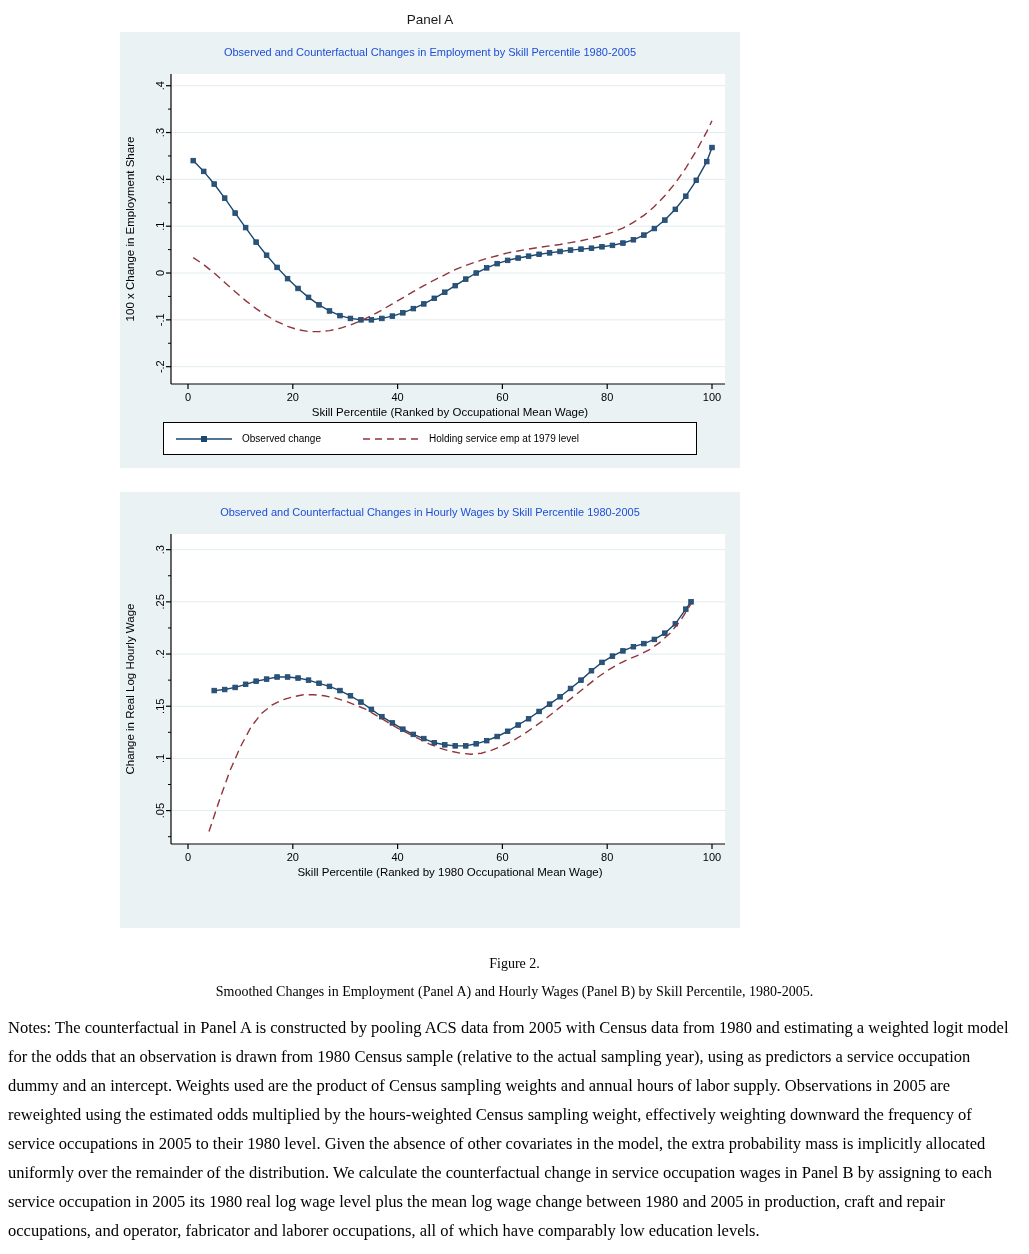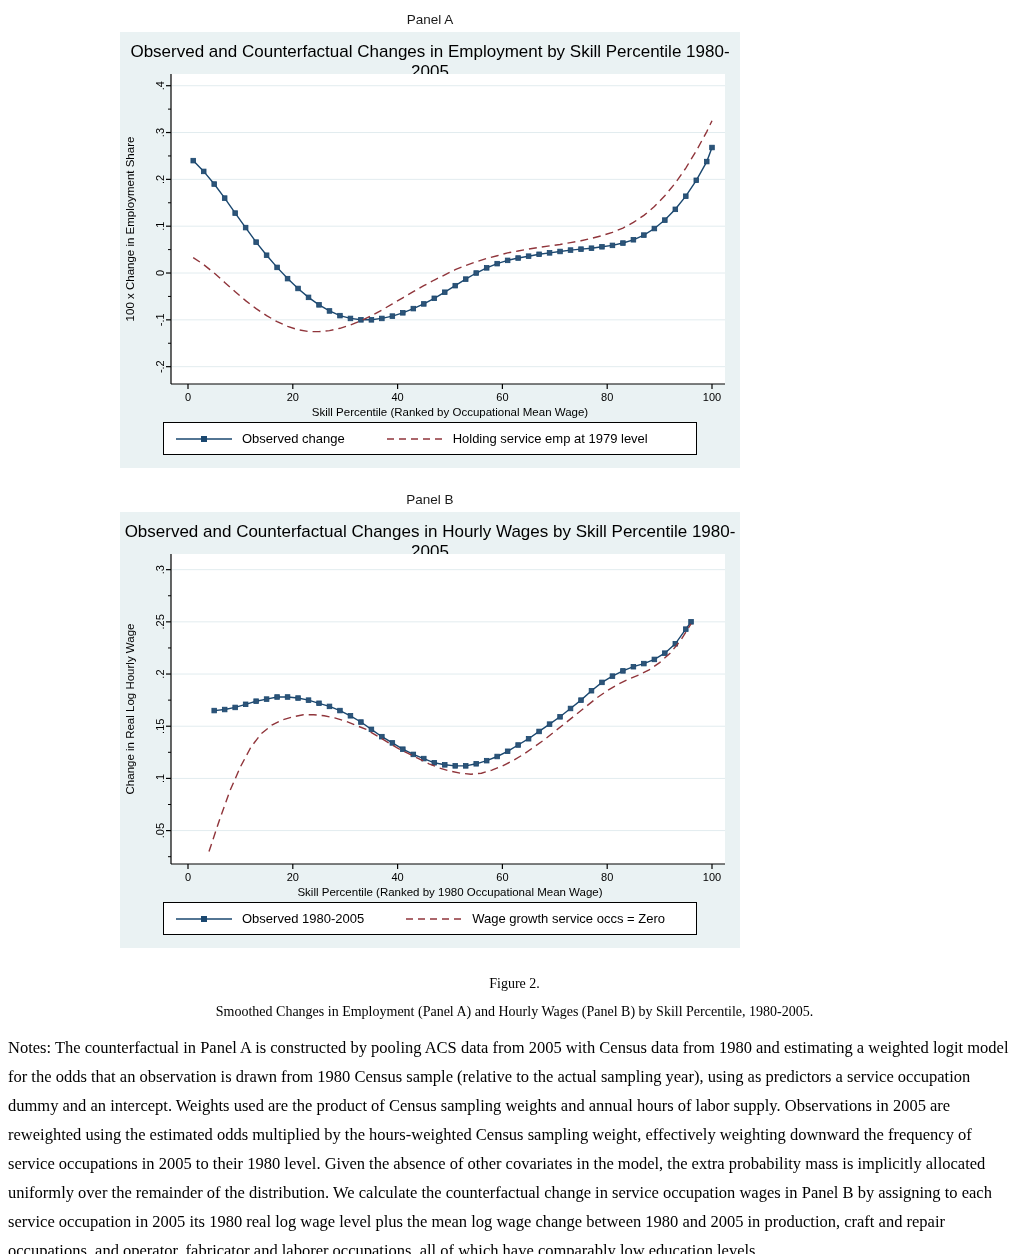--- a/index.html
+++ b/index.html
@@ -1,25 +1,25 @@
 <!DOCTYPE html>
 <html><head>
 <meta charset="utf-8">
 <style>
   html,body{margin:0;padding:0;background:#ffffff;}
   body{width:1029px;font-family:"Liberation Sans",sans-serif;color:#000;}
   .page{padding-top:12px;}
   .figure-panel{width:620px;margin-left:120px;}
   .panel-heading{text-align:center;font-size:13.5px;color:#1a1a1a;margin-bottom:5px;}
   .chart-block{background:#eaf2f3;width:620px;padding-top:10px;height:426px;}
-  .chart-title{text-align:center;font-size:17px;color:#000000;height:24px;line-height:20px;}
+  .chart-title{text-align:center;font-size:11px;color:#1d4ed8;height:24px;line-height:20px;}
   .plot-svg{display:block;width:620px;height:352px;}
   .plot-svg text{font-family:"Liberation Sans",sans-serif;fill:#000;}
   .legend-box{width:532px;height:31px;margin:4px auto 0 auto;background:#ffffff;border:1px solid #000;display:flex;align-items:center;}
-  .legend-entry{display:flex;align-items:center;gap:8px;font-size:13px;}
+  .legend-entry{display:flex;align-items:center;gap:8px;font-size:10px;}
   .legend-entry.first{margin-left:10px;}
   .legend-entry.second{margin-left:40px;}
   .legend-sample{width:60px;height:12px;display:block;}
   .caption{margin-top:24px;text-align:center;font-family:"Liberation Serif",serif;font-size:14px;line-height:23px;}
   .caption .cap2{max-width:640px;margin:5px auto;}
   .notes{margin:10px 8px 0 8px;font-family:"Liberation Serif",serif;font-size:16.5px;line-height:29px;text-align:left;}
 </style>
 </head>
 <body>
 
@@ -140,21 +140,20 @@
           <svg class="legend-sample" viewBox="0 0 60 12">
               <line x1="2" y1="6" x2="58" y2="6" stroke="#90353b" stroke-width="1.4" stroke-dasharray="7 5"></line>
             </svg>
           <span class="legend-label">Holding service emp at 1979 level</span>
         </div>
       </div>
     </div>
   </div>
 
   <div class="figure-panel" style="margin-top:24px;">
-    <div class="panel-heading">Panel B</div>
     <div class="chart-block">
       <div class="chart-title">Observed and Counterfactual Changes in Hourly Wages by Skill Percentile 1980-2005</div>
       <svg class="plot-svg" viewBox="0 0 620 352">
           <rect x="51" y="8" width="554" height="310" fill="#ffffff"></rect>
           <line x1="52" y1="284.5993265993266" x2="605" y2="284.5993265993266" stroke="#e2ecef" stroke-width="1"></line>
           <line x1="52" y1="232.4107744107744" x2="605" y2="232.4107744107744" stroke="#e2ecef" stroke-width="1"></line>
           <line x1="52" y1="180.2222222222222" x2="605" y2="180.2222222222222" stroke="#e2ecef" stroke-width="1"></line>
           <line x1="52" y1="128.03367003367" x2="605" y2="128.03367003367" stroke="#e2ecef" stroke-width="1"></line>
           <line x1="52" y1="75.84511784511784" x2="605" y2="75.84511784511784" stroke="#e2ecef" stroke-width="1"></line>
           <line x1="52" y1="23.656565656565704" x2="605" y2="23.656565656565704" stroke="#e2ecef" stroke-width="1"></line>
@@ -235,35 +234,20 @@
           <rect x="500.62" y="122.60235690235687" width="4.6" height="4.6" fill="#2d5478" stroke="#1a476f" stroke-width="0.8"></rect>
           <rect x="511.09999999999997" y="118.42727272727272" width="4.6" height="4.6" fill="#2d5478" stroke="#1a476f" stroke-width="0.8"></rect>
           <rect x="521.58" y="115.29595959595959" width="4.6" height="4.6" fill="#2d5478" stroke="#1a476f" stroke-width="0.8"></rect>
           <rect x="532.0600000000001" y="111.12087542087541" width="4.6" height="4.6" fill="#2d5478" stroke="#1a476f" stroke-width="0.8"></rect>
           <rect x="542.54" y="104.85824915824914" width="4.6" height="4.6" fill="#2d5478" stroke="#1a476f" stroke-width="0.8"></rect>
           <rect x="553.02" y="95.46430976430973" width="4.6" height="4.6" fill="#2d5478" stroke="#1a476f" stroke-width="0.8"></rect>
           <rect x="563.5" y="80.85151515151513" width="4.6" height="4.6" fill="#2d5478" stroke="#1a476f" stroke-width="0.8"></rect>
           <rect x="568.74" y="73.54511784511784" width="4.6" height="4.6" fill="#2d5478" stroke="#1a476f" stroke-width="0.8"></rect>
           <polyline points="89.0,305.5 99.4,274.2 109.9,244.9 120.4,220.9 130.9,201.1 141.4,187.5 151.8,179.2 162.3,174.0 172.8,170.8 183.3,168.7 193.8,168.7 204.2,169.8 214.7,171.9 225.2,175.0 235.7,179.2 246.2,183.4 256.6,189.6 267.1,195.9 277.6,202.1 288.1,207.4 298.6,212.6 309.0,217.8 319.5,222.0 330.0,225.1 340.5,227.2 351.0,228.2 361.4,227.2 371.9,224.1 382.4,219.9 392.9,214.7 403.4,208.4 413.8,201.1 424.3,193.8 434.8,185.4 445.3,177.1 455.8,168.7 466.2,160.4 476.7,152.0 487.2,144.7 497.7,138.5 508.2,133.3 518.6,129.1 529.1,123.9 539.6,116.6 550.1,107.2 560.6,94.6 571.0,77.9" fill="none" stroke="#90353b" stroke-width="1.4" stroke-dasharray="8 5"></polyline>
         </svg>
-      <div class="legend-box">
-        <div class="legend-entry first">
-          <svg class="legend-sample" viewBox="0 0 60 12">
-              <line x1="2" y1="6" x2="58" y2="6" stroke="#1a476f" stroke-width="1.4"></line>
-              <rect x="27.5" y="3.5" width="5" height="5" fill="#1a476f" stroke="#1a476f"></rect>
-            </svg>
-          <span class="legend-label">Observed 1980-2005</span>
-        </div>
-        <div class="legend-entry second">
-          <svg class="legend-sample" viewBox="0 0 60 12">
-              <line x1="2" y1="6" x2="58" y2="6" stroke="#90353b" stroke-width="1.4" stroke-dasharray="7 5"></line>
-            </svg>
-          <span class="legend-label">Wage growth service occs = Zero</span>
-        </div>
-      </div>
     </div>
   </div>
 
   <div class="caption">
     <div class="cap1">Figure 2.</div>
     <div class="cap2">Smoothed Changes in Employment (Panel A) and Hourly Wages (Panel B) by Skill Percentile, 1980-2005.</div>
   </div>
 
   <div class="notes">Notes: The counterfactual in Panel A is constructed by pooling ACS data from 2005 with Census data from 1980 and estimating a weighted logit model for the odds that an observation is drawn from 1980 Census sample (relative to the actual sampling year), using as predictors a service occupation dummy and an intercept. Weights used are the product of Census sampling weights and annual hours of labor supply. Observations in 2005 are reweighted using the estimated odds multiplied by the hours-weighted Census sampling weight, effectively weighting downward the frequency of service occupations in 2005 to their 1980 level. Given the absence of other covariates in the model, the extra probability mass is implicitly allocated uniformly over the remainder of the distribution. We calculate the counterfactual change in service occupation wages in Panel B by assigning to each service occupation in 2005 its 1980 real log wage level plus the mean log wage change between 1980 and 2005 in production, craft and repair occupations, and operator, fabricator and laborer occupations, all of which have comparably low education levels.</div>
 

